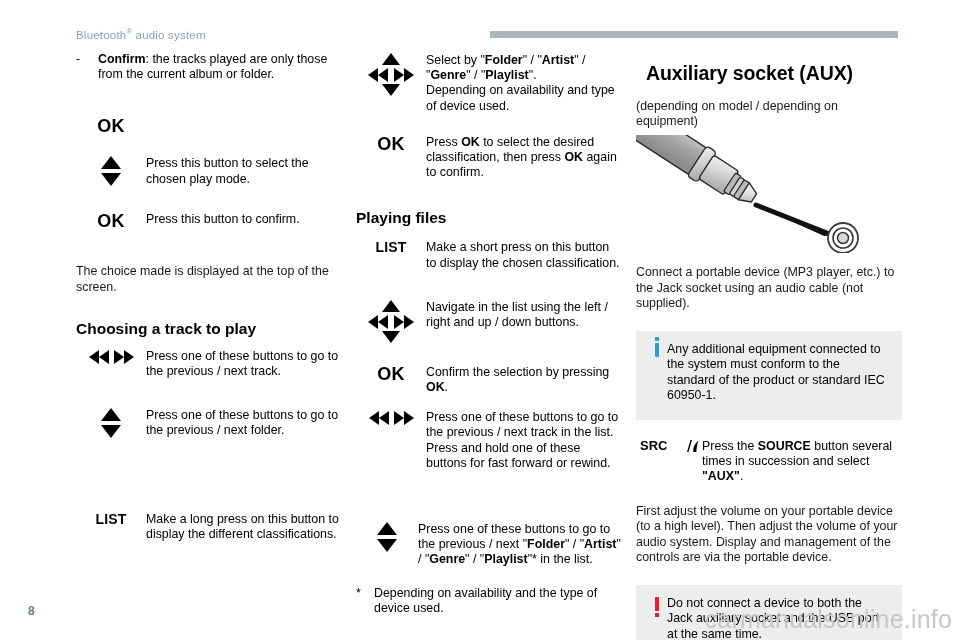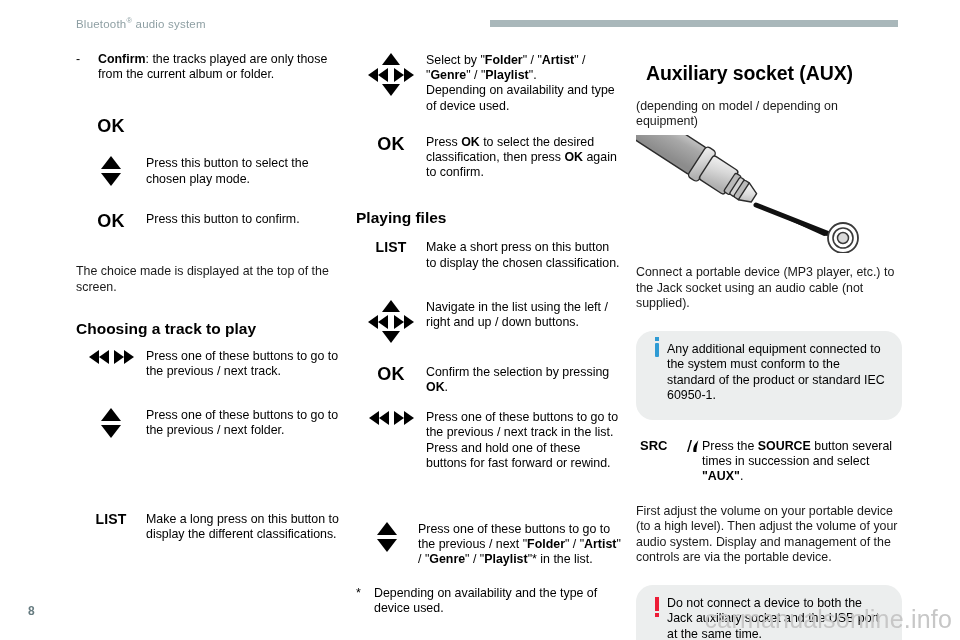--- a/index.html
+++ b/index.html
@@ -12,21 +12,21 @@
     height: 640px;
     font-family: "Liberation Sans", sans-serif;
     color: #000000;
     position: relative;
     overflow: hidden;
   }
 
   
   .page-header {
     position: absolute;
-    top: 16px;
+    top: 27px;
     left: 0;
     width: 960px;
     height: 22px;
     text-decoration: underline;
   }
   .header-title {
     position: absolute;
     left: 76px;
     top: 0;
     font-size: 11.5px;
@@ -162,21 +162,20 @@
   .arrows-4 .a-up   { position: absolute; left: 50%; top: 0;    transform: translateX(-50%); }
   .arrows-4 .a-dn   { position: absolute; left: 50%; bottom: 0; transform: translateX(-50%); }
   .arrows-4 .a-lr   { position: absolute; left: 50%; top: 50%;  transform: translate(-50%,-50%); }
 
   
   .note-box {
     background: #eceeee;
     display: flex;
     padding: 11px 14px 16px 11px;
     box-sizing: border-box;
-    border-radius: 17px;
   }
   .note-icon {
     flex: 0 0 20px;
     width: 20px;
     display: flex;
     justify-content: center;
     padding-top: 1px;
   }
   .note-text {
     flex: 1;

